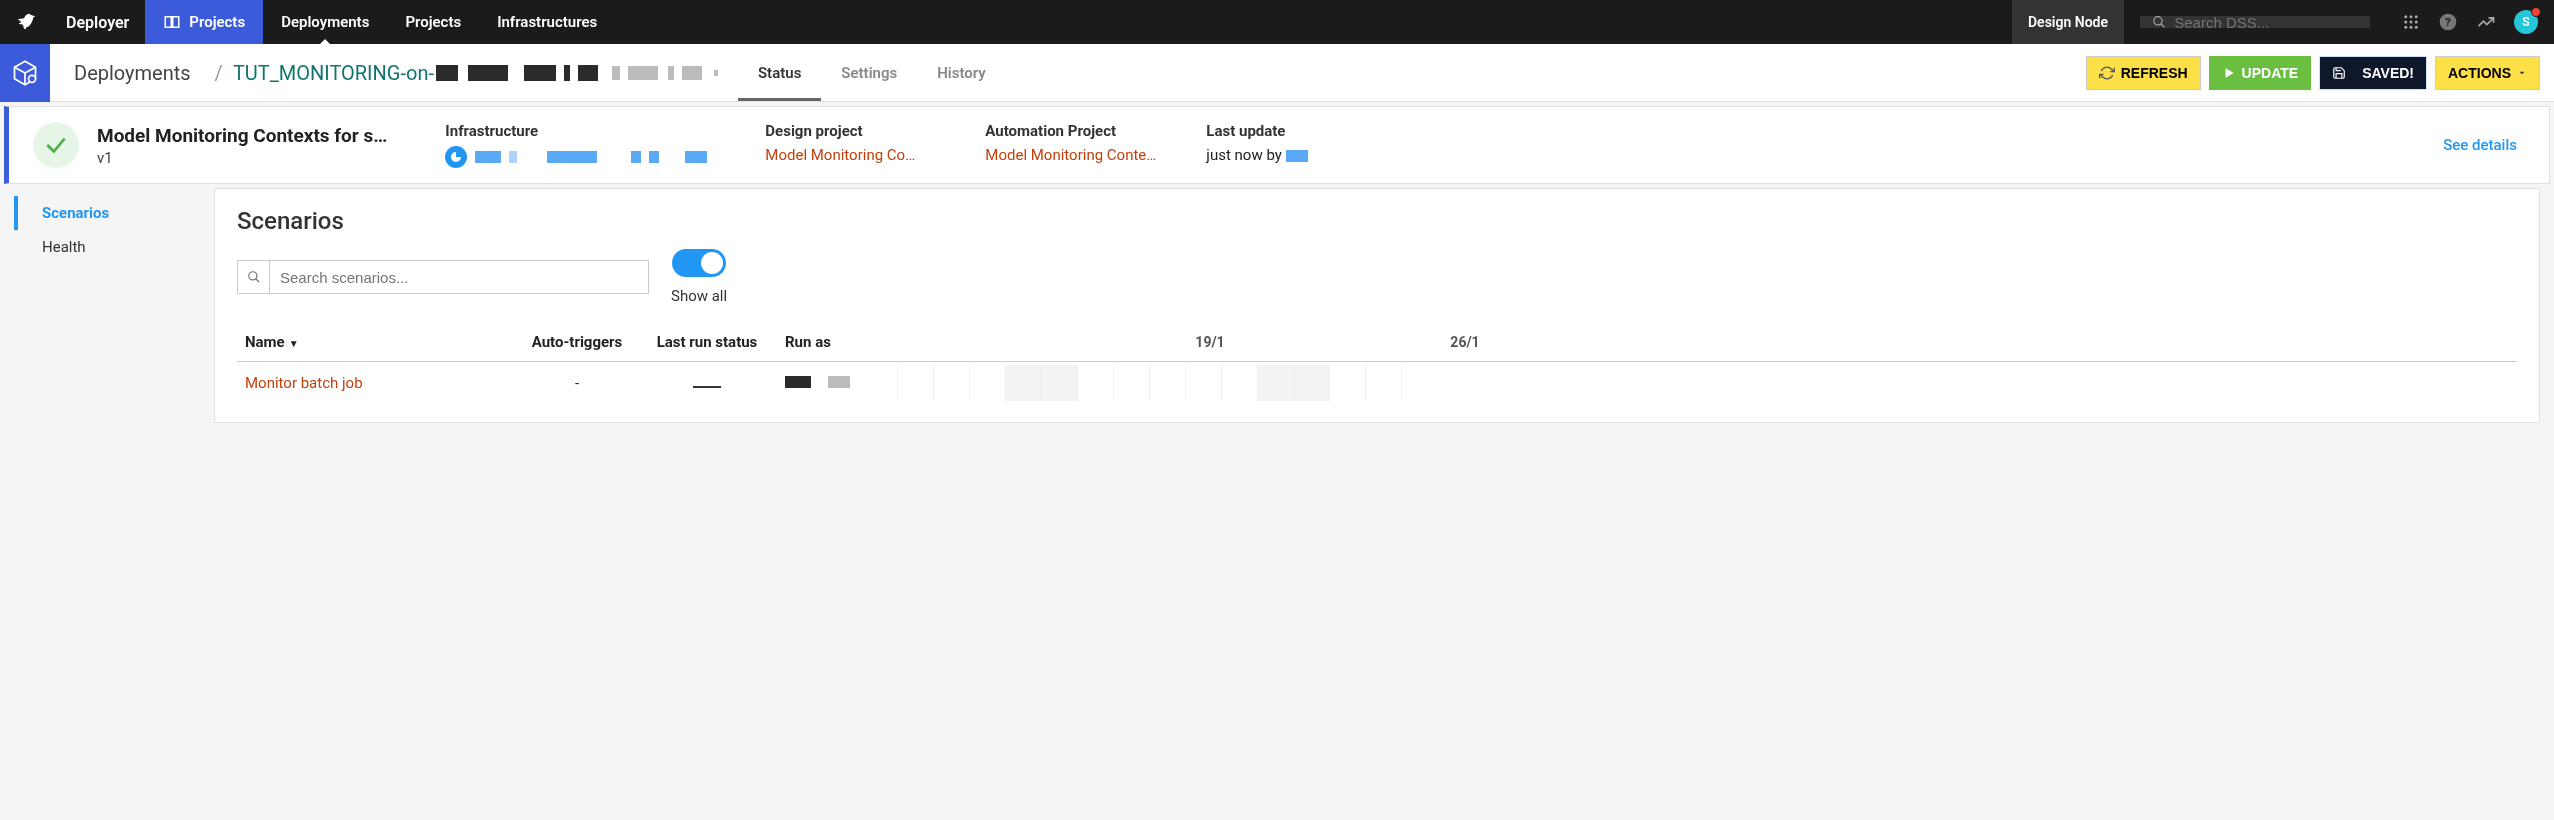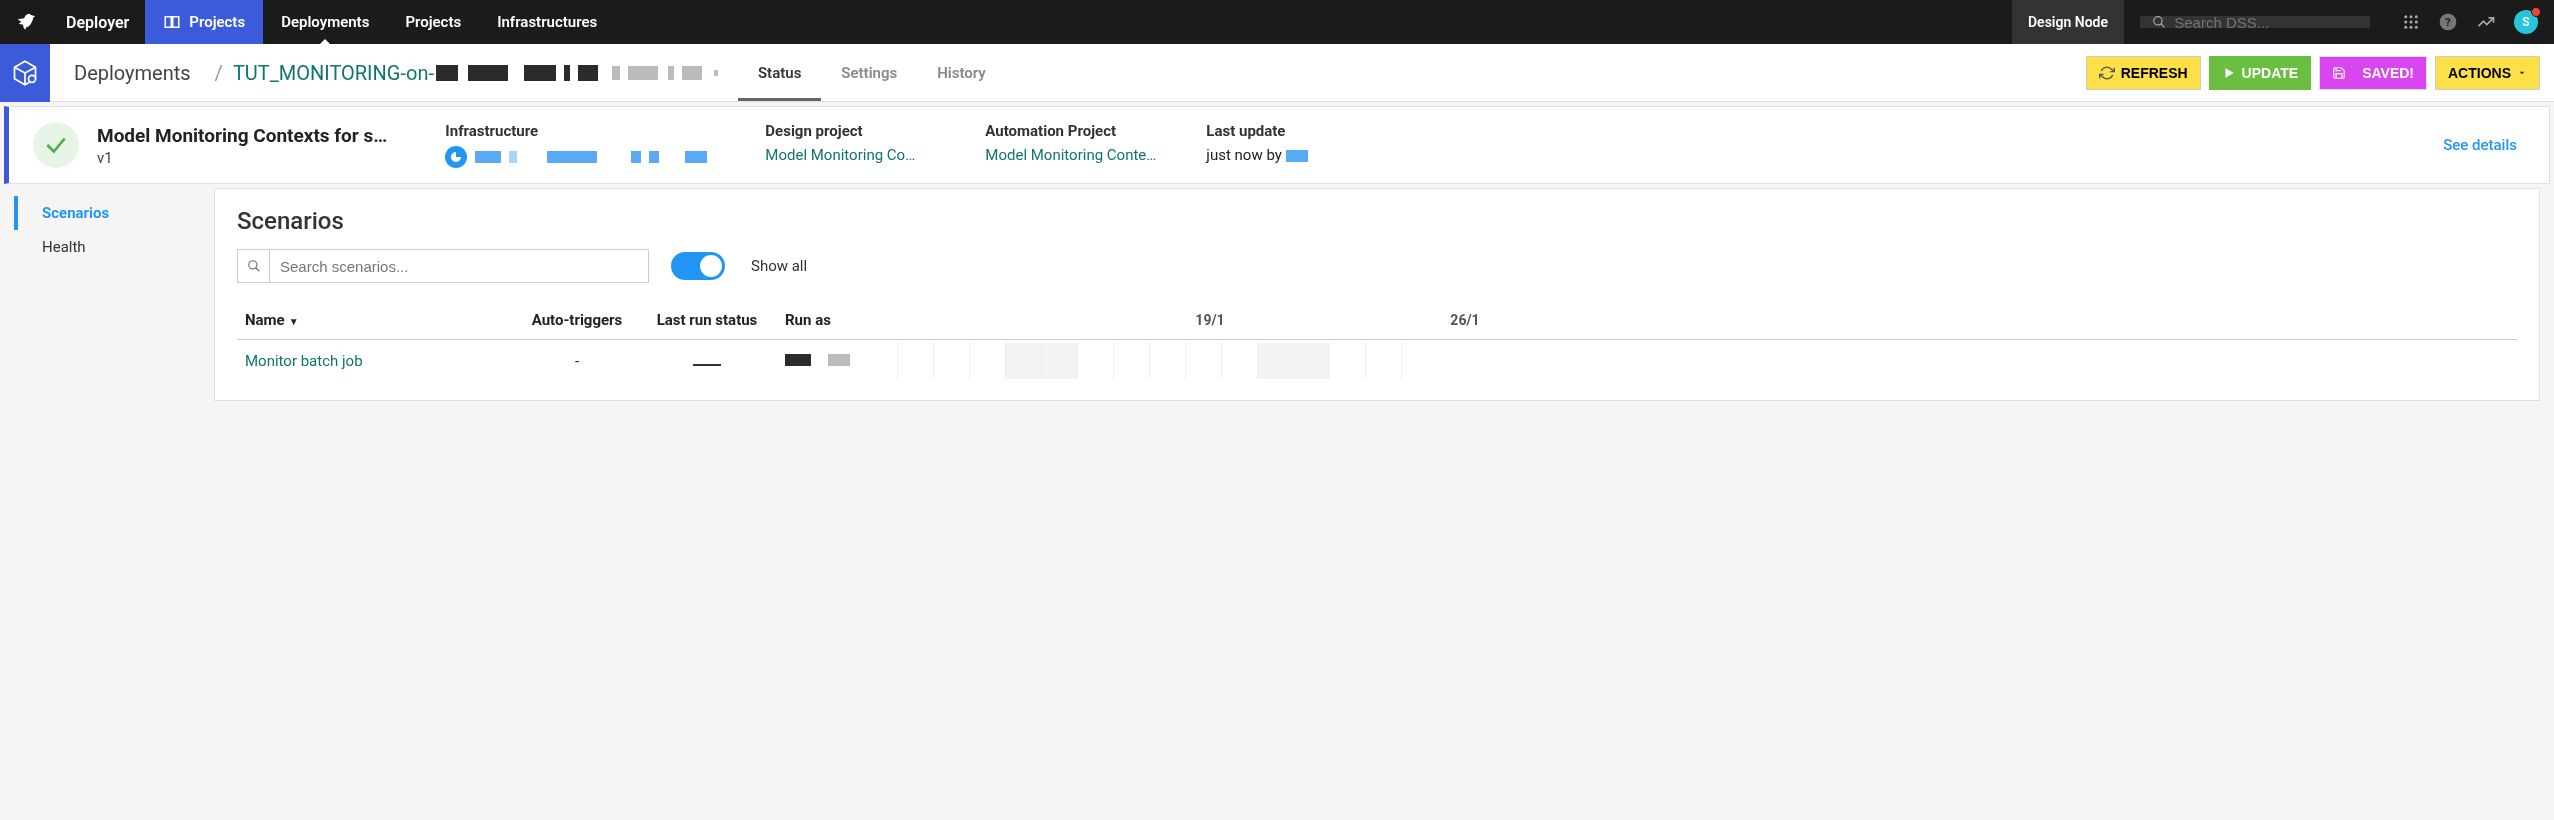--- a/index.html
+++ b/index.html
@@ -30,51 +30,51 @@
     .subheader-id { font-size: 20px; color: #0f766e; display: flex; align-items: center; gap: 2px; }
     .redact-blk { display: inline-block; height: 16px; background: #2b2b2b; }
     .redact-gry { display: inline-block; height: 14px; background: #bbb; }
     .subheader-tabs { display: flex; align-items: stretch; height: 100%; margin-left: 20px; }
     .subheader-tab { display: flex; align-items: center; padding: 0 20px; font-size: 15px; color: #888; font-weight: 600; cursor: pointer; }
     .subheader-tab.active { color: #333; box-shadow: inset 0 -3px 0 #666; }
     .subheader-actions { display: flex; align-items: center; gap: 8px; margin-left: auto; padding: 0 14px; }
     .btn { display: inline-flex; align-items: center; gap: 6px; height: 34px; padding: 0 12px; font-weight: 700; font-size: 14px; border: 1px solid #ccc; background: #fde047; cursor: pointer; }
     .btn.refresh svg { color: #555; }
     .btn.update { background: #6abf40; color: #fff; border-color: #6abf40; }
-    .btn.saved { background: #d946ef; color: #fff; border-color: #cfe2f9; gap: 16px; }
+    .btn.saved { background: #0f172a; color: #fff; border-color: #cfe2f9; gap: 16px; }
     .btn.actions { font-weight: 700; }
     
     
     .summary { margin: 4px; border: 1px solid #e0e0e0; background: #fff; border-left: 5px solid #3b5bdb; display: flex; align-items: center; padding: 15px 24px; gap: 18px; }
     .summary-status { width: 46px; height: 46px; border-radius: 50%; background: #e6f5e6; display: flex; align-items: center; justify-content: center; color: #4caf50; }
     .summary-title { font-size: 19px; font-weight: 700; color: #222; }
     .summary-version { font-size: 15px; color: #444; margin-top: 2px; }
     .summary-cols { flex: 1; display: flex; gap: 50px; margin-left: 40px; }
     .summary-col { display: flex; flex-direction: column; gap: 6px; min-width: 170px; }
     .summary-label { font-weight: 700; font-size: 15px; color: #333; }
     .summary-val { font-size: 15px; }
-    .summary-link { color: #0f766e; cursor: pointer; }
+    .summary-link { color: #c2410c; cursor: pointer; }
     .infra-row { display: flex; align-items: center; gap: 8px; }
     .infra-circle { width: 22px; height: 22px; border-radius: 50%; background: #2196f3; display: flex; align-items: center; justify-content: center; }
     .redact-blue { display: inline-block; height: 12px; background: #5aa9f5; }
     .see-details { color: #2196f3; font-weight: 500; cursor: pointer; font-size: 15px; margin-right: 8px; }
     
     
     .content { display: flex; margin: 0 14px; gap: 0; }
     .sidenav { width: 200px; padding: 8px 0; }
     .sidenav-item { padding: 8px 28px; font-size: 15px; cursor: pointer; color: #333; }
     .sidenav-item.active { color: #2196f3; font-weight: 700; border-left: 4px solid #2196f3; padding-left: 24px; }
     
     .panel { flex: 1; background: #fff; border: 1px solid #e0e0e0; padding: 18px 22px; }
     .panel-title { font-size: 24px; font-weight: 500; color: #333; margin-bottom: 14px; }
     .panel-controls { display: flex; align-items: center; gap: 22px; margin-bottom: 18px; }
     .searchbox { display: flex; align-items: center; border: 1px solid #ccc; height: 34px; width: 412px; }
     .searchbox .icon { width: 32px; display: flex; align-items: center; justify-content: center; border-right: 1px solid #ccc; height: 100%; color: #777; }
     .searchbox input { border: none; outline: none; padding: 0 10px; font-size: 15px; flex: 1; }
-    .toggle { display: flex; align-items: center; gap: 26px; }
+    .toggle { display: flex; align-items: center; gap: 10px; flex-direction: column; }
     .switch { width: 54px; height: 28px; border-radius: 14px; background: #2196f3; position: relative; cursor: pointer; }
     .switch .knob { width: 22px; height: 22px; border-radius: 50%; background: #fff; position: absolute; top: 3px; right: 3px; }
     .toggle-label { font-size: 15px; color: #333; }
     
     table.scenarios { width: 100%; border-collapse: collapse; }
     table.scenarios thead th { text-align: left; font-size: 15px; font-weight: 700; color: #222; padding: 10px 8px; border-bottom: 1px solid #ccc; }
     table.scenarios thead th.center { text-align: center; }
     table.scenarios tbody td { padding: 12px 8px; font-size: 15px; }
     .sort-caret { font-size: 10px; margin-left: 4px; }
     .cal-grid { display: flex; }

